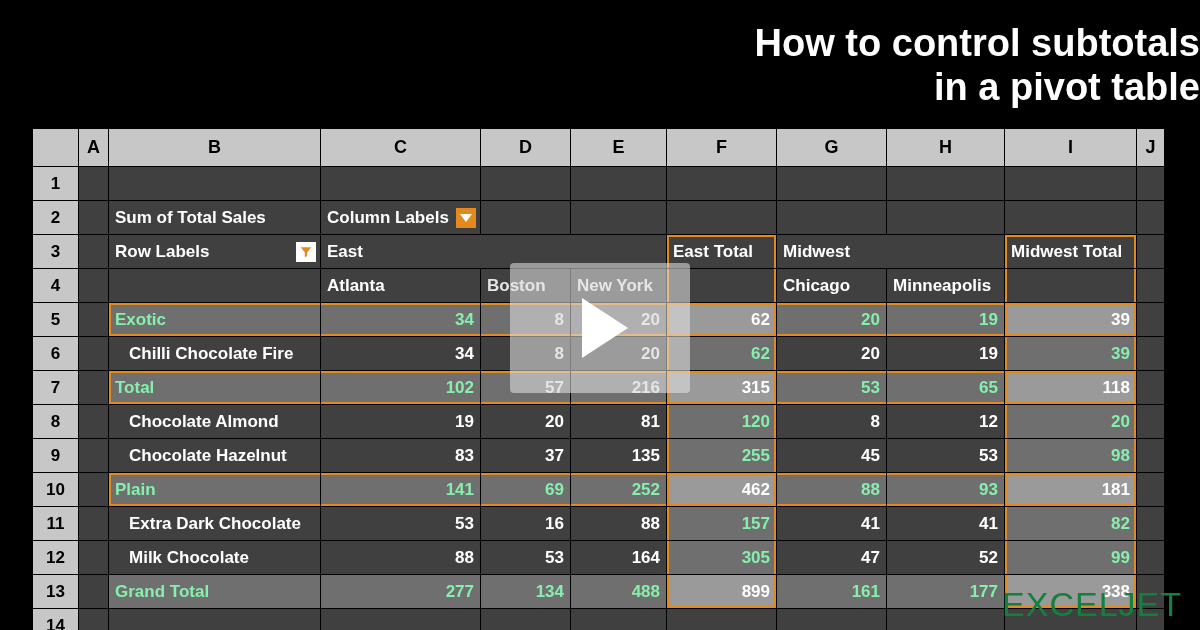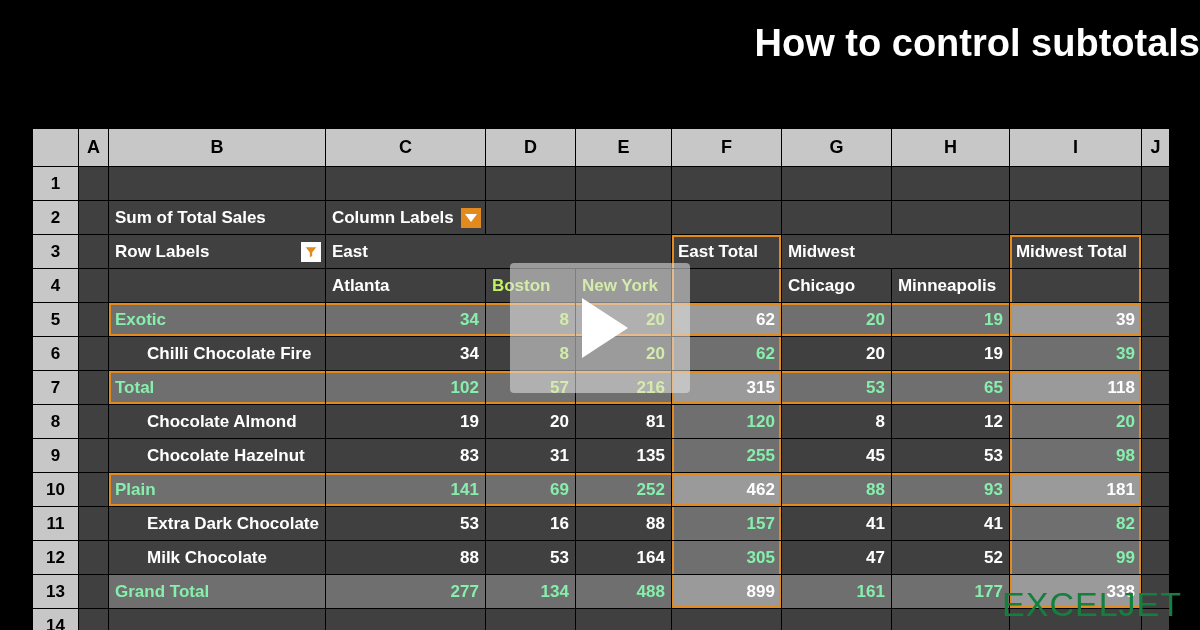--- a/index.html
+++ b/index.html
@@ -53,22 +53,22 @@
     font-weight: 700;
     width: 46px;
   }
   
   td.corner { background: #c7c7c7; width:46px; }
   td.dark { background: #404040; color:#fff; }
   td.mid  { background: #6f6f6f; color:#86efac; }
   td.lite { background: #9a9a9a; color:#fff; }
   td.text-left { text-align:left;margin-top:34px; }
   td.text-right { text-align:right; }
-  td.indent { padding-left: 38px; }
-  td.dim { color:#bef264; }
+  td.indent { padding-left: 20px; }
+  td.dim { color:#e5e5e5; }
 
   
   .dropdown-btn {
     display:inline-flex; align-items:center; justify-content:center;
     width:20px; height:20px; background:#e38a1f;
     position:absolute; right:4px; top:50%; transform:translateY(-50%);
   }
   .dropdown-btn::after {
     content:""; border-left:6px solid transparent; border-right:6px solid transparent;
     border-top:8px solid #fff; display:block;
@@ -110,20 +110,21 @@
     position:absolute; right:18px; bottom:6px;
     font-weight:400; font-size:34px; letter-spacing:1px;
     color:#15803d;
   }
 </style>
 </head>
 <body>
 
 <div class="title">
   <span>How to control subtotals</span><br>
+  <span>in a pivot table</span>
 </div>
 
 <table class="sheet">
 
   <tbody>
       <tr class="colhdr">
     <td class="corner"></td>
     <td class="c-A">A</td>
     <td class="c-B">B</td>
     <td class="c-C">C</td>
@@ -253,21 +254,21 @@
     <td class="dark text-right">12</td>
     <td class="mid text-right hl-lr">20</td>
     <td class="dark"></td>
   </tr>
 
   <tr>
     <td class="rowhdr">9</td>
     <td class="dark"></td>
     <td class="dark text-left indent">Chocolate Hazelnut</td>
     <td class="dark text-right">83</td>
-    <td class="dark text-right">31</td>
+    <td class="dark text-right">37</td>
     <td class="dark text-right">135</td>
     <td class="mid text-right hl-lr">255</td>
     <td class="dark text-right">45</td>
     <td class="dark text-right">53</td>
     <td class="mid text-right hl-lr">98</td>
     <td class="dark"></td>
   </tr>
 
   <tr>
     <td class="rowhdr">10</td>

